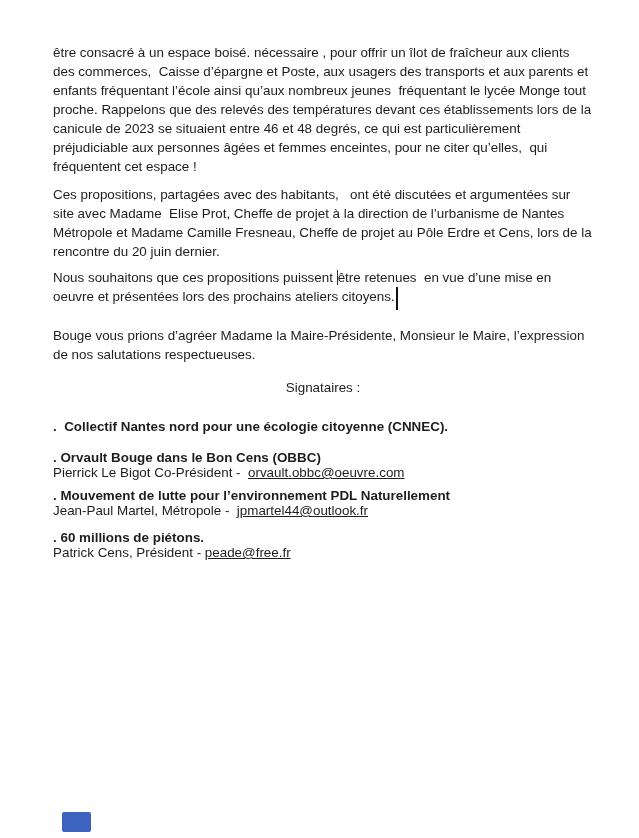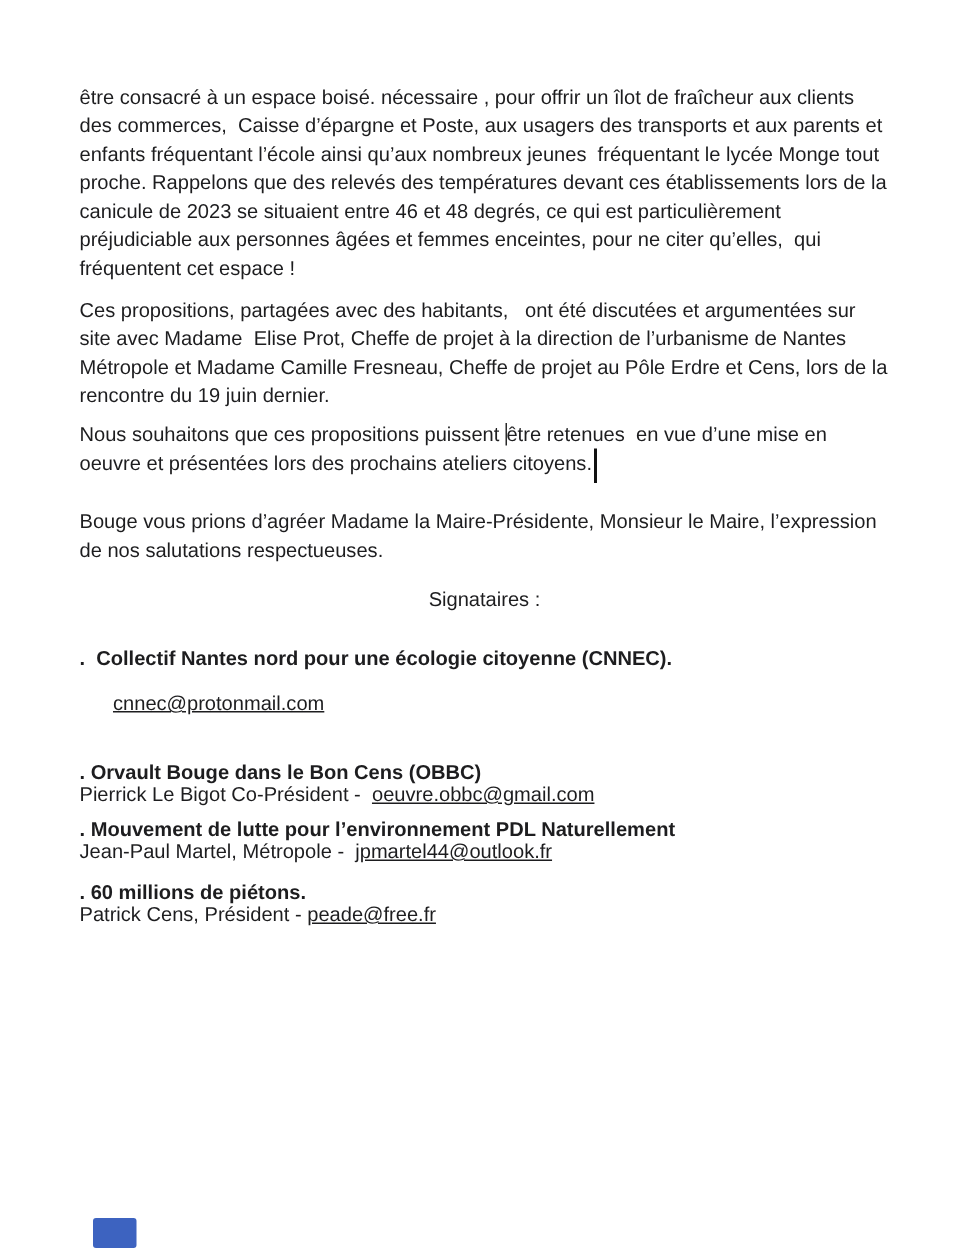--- a/index.html
+++ b/index.html
@@ -12,21 +12,21 @@
     height: 838px;
     overflow: hidden;
     position: relative;
     font-family: "Liberation Sans", "DejaVu Sans", sans-serif;
     color: #1d1d1f;
   }
   .doc-page {
     position: absolute;
     inset: 0;
     background: #ffffff;
-    padding: 55px 46px 0 53px;
+    padding: 43px 46px 0 53px;
     box-sizing: border-box;
     border-radius: 26px;
   }
   .para {
     margin: 0;
     font-size: 13.4px;
     line-height: 19px;
     white-space: pre-wrap;
     word-wrap: break-word;
   }
@@ -88,38 +88,35 @@
     border-radius: 2px;
   }
 </style>
 </head>
 <body>
 
 <div class="doc-page">
 
   <p class="para p1">être consacré à un espace boisé. nécessaire , pour offrir un îlot de fraîcheur aux clients  des commerces,  Caisse d’épargne et Poste, aux usagers des transports et aux parents et enfants fréquentant l’école ainsi qu’aux nombreux jeunes  fréquentant le lycée Monge tout proche. Rappelons que des relevés des températures devant ces établissements lors de la canicule de 2023 se situaient entre 46 et 48 degrés, ce qui est particulièrement préjudiciable aux personnes âgées et femmes enceintes, pour ne citer qu’elles,  qui fréquentent cet espace !</p>
 
-  <p class="para p2">Ces propositions, partagées avec des habitants,   ont été discutées et argumentées sur site avec Madame  Elise Prot, Cheffe de projet à la direction de l’urbanisme de Nantes Métropole et Madame Camille Fresneau, Cheffe de projet au Pôle Erdre et Cens, lors de la rencontre du 19 juin dernier.</p>
+  <p class="para p2">Ces propositions, partagées avec des habitants,   ont été discutées et argumentées sur site avec Madame  Elise Prot, Cheffe de projet à la direction de l’urbanisme de Nantes Métropole et Madame Camille Fresneau, Cheffe de projet au Pôle Erdre et Cens, lors de la rencontre du 20 juin dernier.</p>
 
   <p class="para p3"><span>Nous souhaitons que ces propositions puissent </span><span class="inline-caret"></span><span>être retenues  en vue d’une mise en oeuvre et présentées lors des prochains ateliers citoyens.</span><span class="text-caret"></span></p>
 
   <p class="para p4">Bouge vous prions d’agréer Madame la Maire-Présidente, Monsieur le Maire, l’expression de nos salutations respectueuses.</p>
 
   <div class="signatories-heading">Signataires :</div>
 
   <div class="sig-block s1">
     <div class="sig-title">.  Collectif Nantes nord pour une écologie citoyenne (CNNEC).</div>
-    <div class="sig-line">
-      <a class="email-link">cnnec@protonmail.com</a>
-    </div>
   </div>
 
   <div class="sig-block s2">
     <div class="sig-title">. Orvault Bouge dans le Bon Cens (OBBC)</div>
-    <div class="sig-line"><span>Pierrick Le Bigot Co-Président -  </span><a class="email-link">oeuvre.obbc@gmail.com</a></div>
+    <div class="sig-line"><span>Pierrick Le Bigot Co-Président -  </span><a class="email-link">orvault.obbc@oeuvre.com</a></div>
   </div>
 
   <div class="sig-block s3">
     <div class="sig-title">. Mouvement de lutte pour l’environnement PDL Naturellement</div>
     <div class="sig-line"><span>Jean-Paul Martel, Métropole -  </span><a class="email-link">jpmartel44@outlook.fr</a></div>
   </div>
 
   <div class="sig-block s4">
     <div class="sig-title">. 60 millions de piétons.</div>
     <div class="sig-line"><span>Patrick Cens, Président - </span><a class="email-link">peade@free.fr</a></div>

